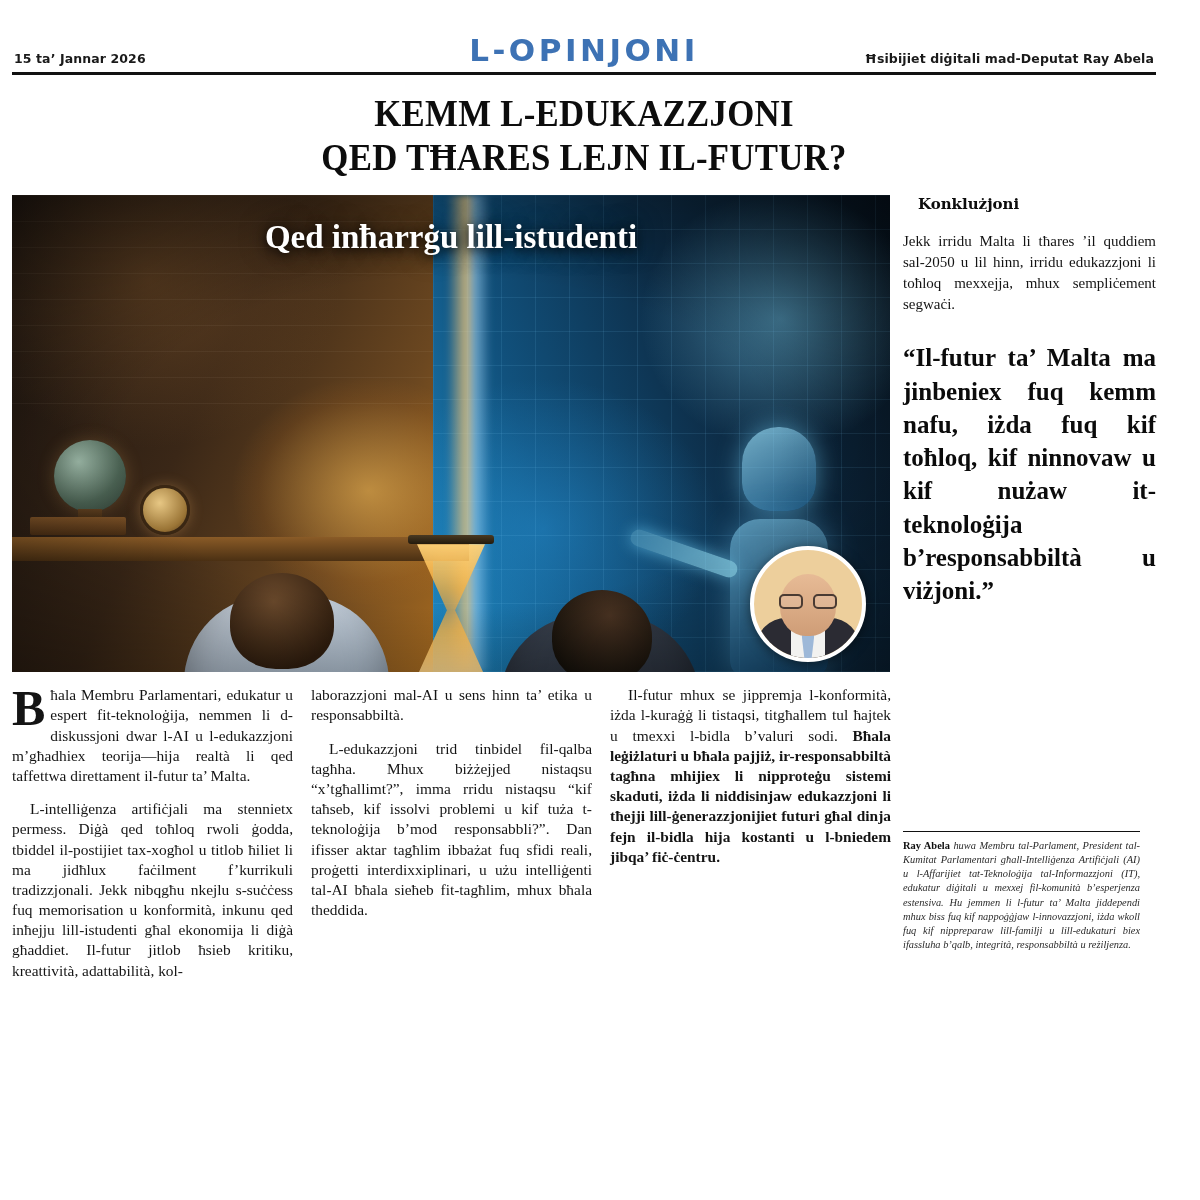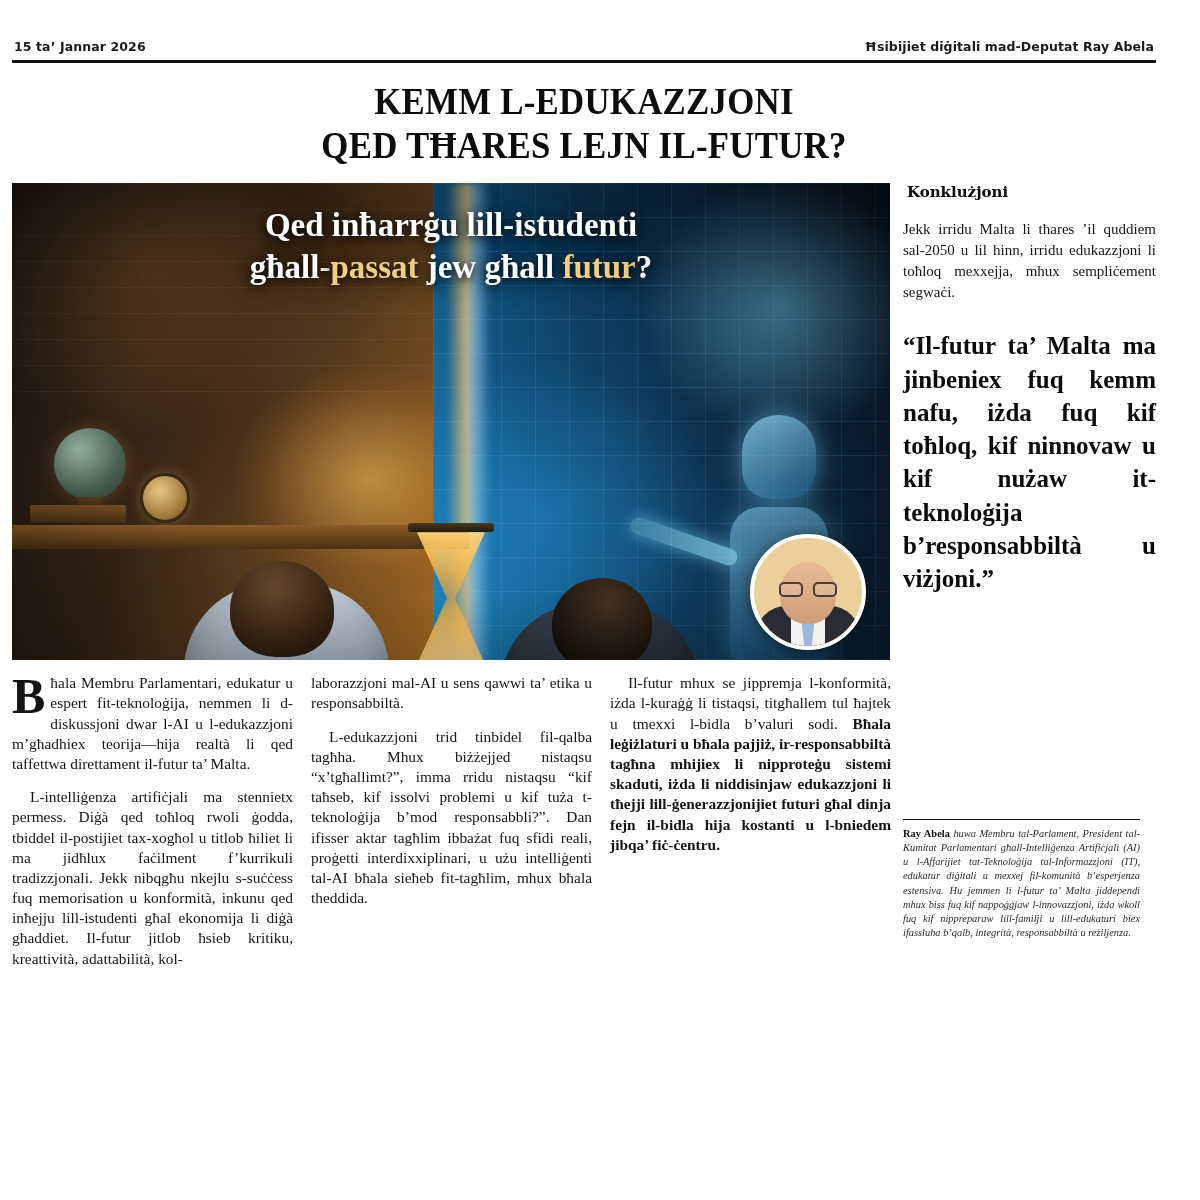--- a/index.html
+++ b/index.html
@@ -12,21 +12,21 @@
     height: 1200px;
     font-family: "Liberation Serif", serif;
     color: #111111;
     overflow: hidden;
   }
   .page {
     position: relative;
     width: 1168px;
     height: 1200px;
     box-sizing: border-box;
-    padding: 0 12px;
+    padding: 12px 12px;
   }
 
   
   .masthead {
     position: relative;
     height: 60px;
     display: flex;
     align-items: flex-end;
     justify-content: space-between;
     padding-bottom: 6px;
@@ -381,21 +381,21 @@
     padding: 2px 5px 0 0;
     font-family: "Liberation Serif", serif;
   }
   .bold-run { font-weight: 700; }
 
   
   .sb-heading {
     font-family: "DejaVu Serif", serif;
     font-weight: 700;
     font-size: 15px;
-    margin: 0 0 18px 4px;
+    margin: 0 0 18px 15px;
     color: #0d0d0d;
   }
   .sb-intro {
     font-size: 15px;
     line-height: 1.4;
     text-align: justify;
     margin: 0 0 26px 0;
     color: #141414;
   }
   .pull-quote {
@@ -431,20 +431,21 @@
     color: #0d0d0d;
   }
 </style>
 </head>
 <body>
 
 <div class="page">
 
   <div class="masthead">
     <div class="masthead-date">15 ta’ Jannar 2026</div>
+    <div class="masthead-logo">L-OPINJONI</div>
     <div class="masthead-tagline">Ħsibijiet diġitali mad-Deputat Ray Abela</div>
   </div>
   <div class="rule-thick"></div>
 
   <h1 class="headline">
     <span>KEMM L-EDUKAZZJONI</span>
     <span>QED TĦARES LEJN IL-FUTUR?</span>
   </h1>
 
   <div class="content">
@@ -480,21 +481,20 @@
         <div class="robot">
           <div class="robot-head"></div>
           <div class="robot-body"></div>
           <div class="robot-arm"></div>
         </div>
 
         <div class="hero-vignette"></div>
 
         <div class="hero-caption">
           <span class="line">Qed inħarrġu lill-istudenti</span>
-          <span class="line"><span>għall-</span><span class="hl">passat</span><span> jew għall </span><span class="hl">futur</span><span>?</span></span>
         </div>
 
         <div class="portrait">
           <div class="p-suit"></div>
           <div class="p-shirt"></div>
           <div class="p-tie"></div>
           <div class="p-face"></div>
           <div class="p-glasses">
             <div class="p-lens l"></div>
             <div class="p-lens r"></div>
@@ -503,21 +503,21 @@
       </div>
 
       <div class="columns">
 
         <div class="col">
           <p class="dropcap-p"><span class="dropcap">B</span><span>ħala Membru Parlamentari, edukatur u espert fit-teknoloġija, nemmen li d-diskussjoni dwar l-AI u l-edukazzjoni m’għadhiex teorija—hija realtà li qed taffettwa direttament il-futur ta’ Malta.</span></p>
           <p>L-intelliġenza artifiċjali ma stennietx permess. Diġà qed toħloq rwoli ġodda, tbiddel il-postijiet tax-xogħol u titlob ħiliet li ma jidħlux faċilment f’kurrikuli tradizzjonali. Jekk nibqgħu nkejlu s-suċċess fuq memorisation u konformità, inkunu qed inħejju lill-istudenti għal ekonomija li diġà għaddiet. Il-futur jitlob ħsieb kritiku, kreattività, adattabilità, kol-</p>
         </div>
 
         <div class="col">
-          <p class="no-indent">laborazzjoni mal-AI u sens qawwi ta’ etika u responsabbiltà.</p>
+          <p class="no-indent">laborazzjoni mal-AI u sens hinn ta’ etika u responsabbiltà.</p>
           <p>L-edukazzjoni trid tinbidel fil-qalba tagħha. Mhux biżżejjed nistaqsu “x’tgħallimt?”, imma rridu nistaqsu “kif taħseb, kif issolvi problemi u kif tuża t-teknoloġija b’mod responsabbli?”. Dan ifisser aktar tagħlim ibbażat fuq sfidi reali, proġetti interdixxiplinari, u użu intelliġenti tal-AI bħala sieħeb fit-tagħlim, mhux bħala theddida.</p>
         </div>
 
         <div class="col">
           <p><span>Il-futur mhux se jippremja l-konformità, iżda l-kuraġġ li tistaqsi, titgħallem tul ħajtek u tmexxi l-bidla b’valuri sodi. </span><span class="bold-run">Bħala leġiżlaturi u bħala pajjiż, ir-responsabbiltà tagħna mhijiex li nipproteġu sistemi skaduti, iżda li niddisinjaw edukazzjoni li tħejji lill-ġenerazzjonijiet futuri għal dinja fejn il-bidla hija kostanti u l-bniedem jibqa’ fiċ-ċentru.</span></p>
         </div>
 
       </div>
     </div>
 

